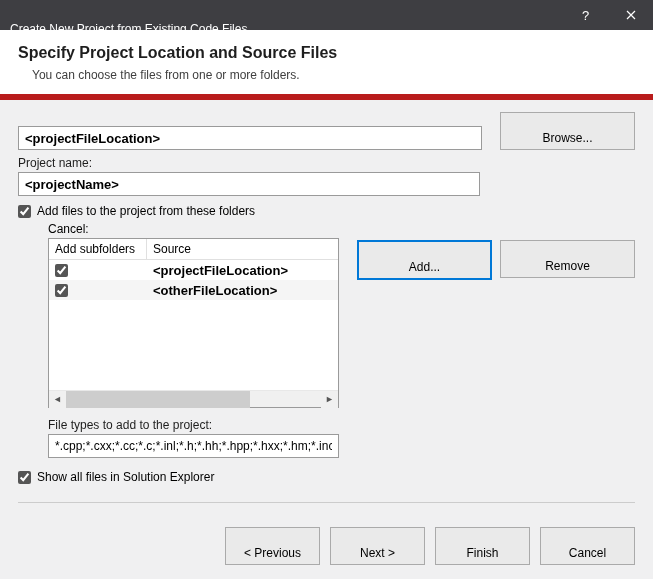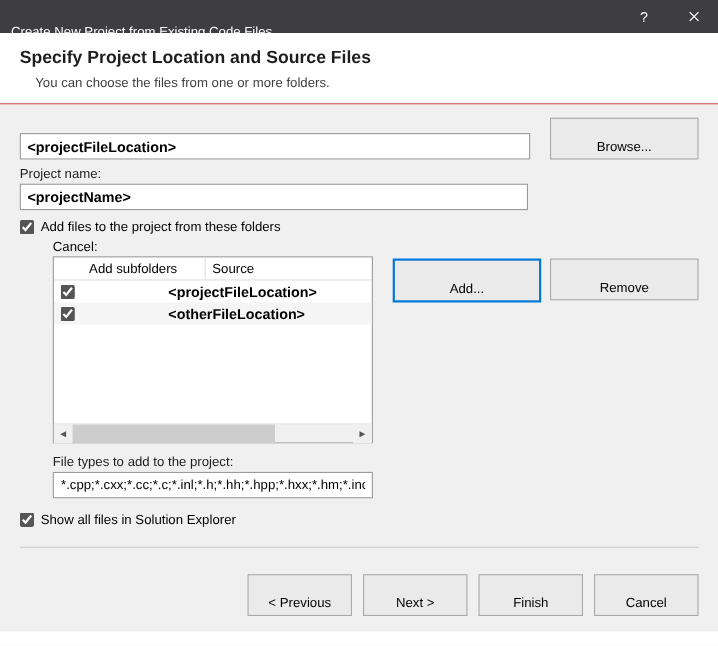--- a/index.html
+++ b/index.html
@@ -26,21 +26,21 @@
     height: 30px;
     display: flex;
     align-items: center;
     justify-content: center;
     color: #fff;
     font-size: 13px;
   }
   .header-area {
     background: #fff;
     padding: 14px 18px 12px 18px;
-    border-bottom: 1px solid #b91c1c;
+    border-bottom: 6px solid #b91c1c;
   }
   .header-area h1 {
     margin: 0 0 6px 0;
     font-size: 16px;
     font-weight: 600;
     color: #1e1e1e;
   }
   .header-area .sub {
     margin: 0 0 0 14px;
     font-size: 12px;
@@ -107,21 +107,21 @@
   .ft-head {
     display: flex;
     font-size: 12px;
     border-bottom: 1px solid #e0e0e0;
   }
   .ft-head .col {
     padding: 3px 6px;
     border-right: 1px solid #e0e0e0;
   }
   .ft-head .col:last-child { border-right: none; flex: 1; }
-  .ft-head .col.sub { width: 112px; margin-left: 26px; }
+  .ft-head .col.sub { width: 98px; }
   .ft-body { flex: 1; overflow: hidden; }
   .ft-row {
     display: flex;
     align-items: center;
     height: 20px;
   }
   .ft-row.alt { background: #f5f5f5; }
   .ft-row .cell.sub {
     width: 98px;
     padding: 0 6px;

